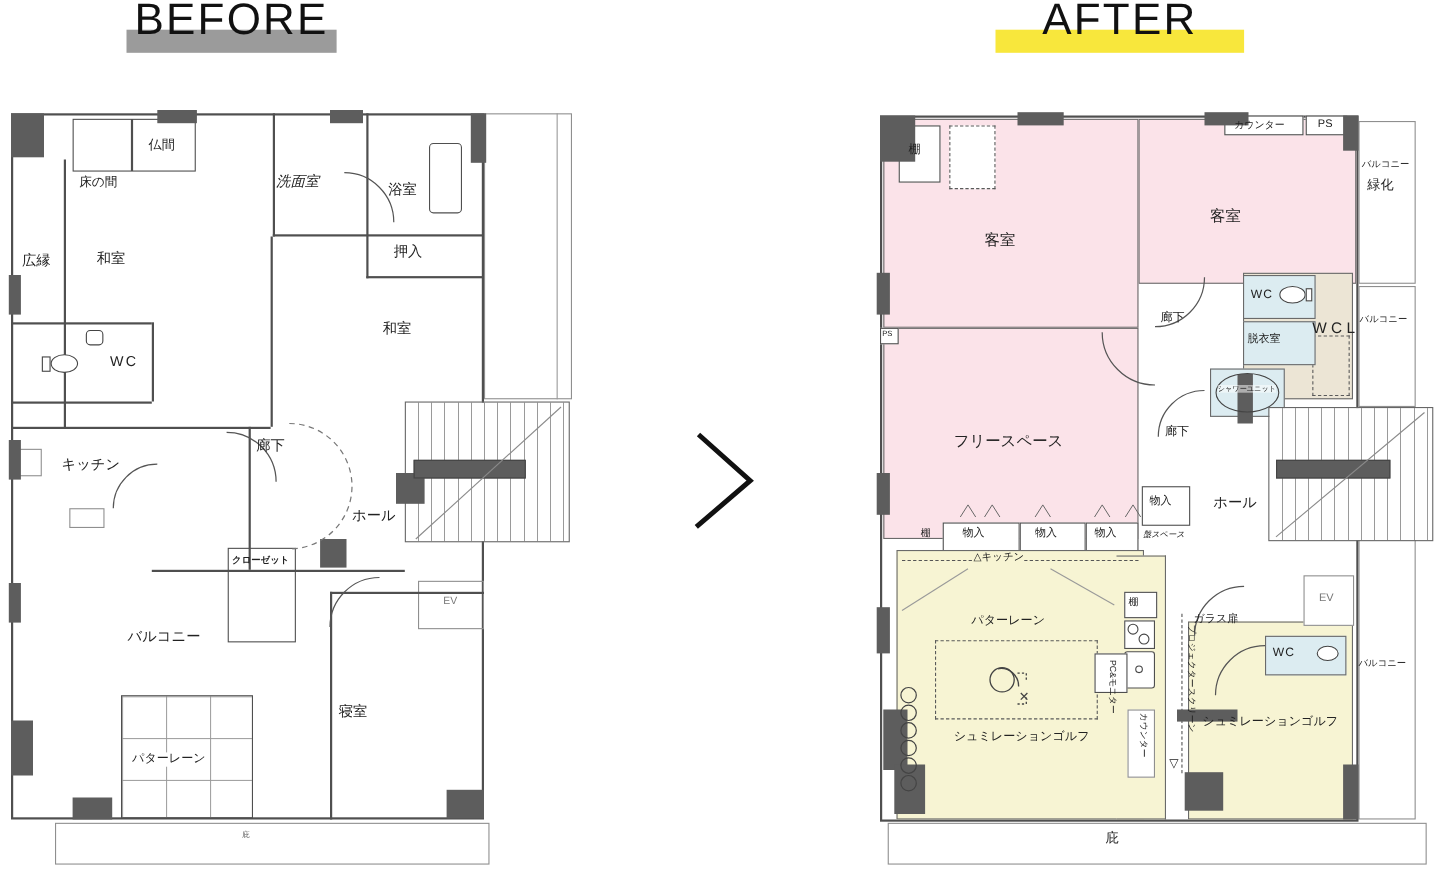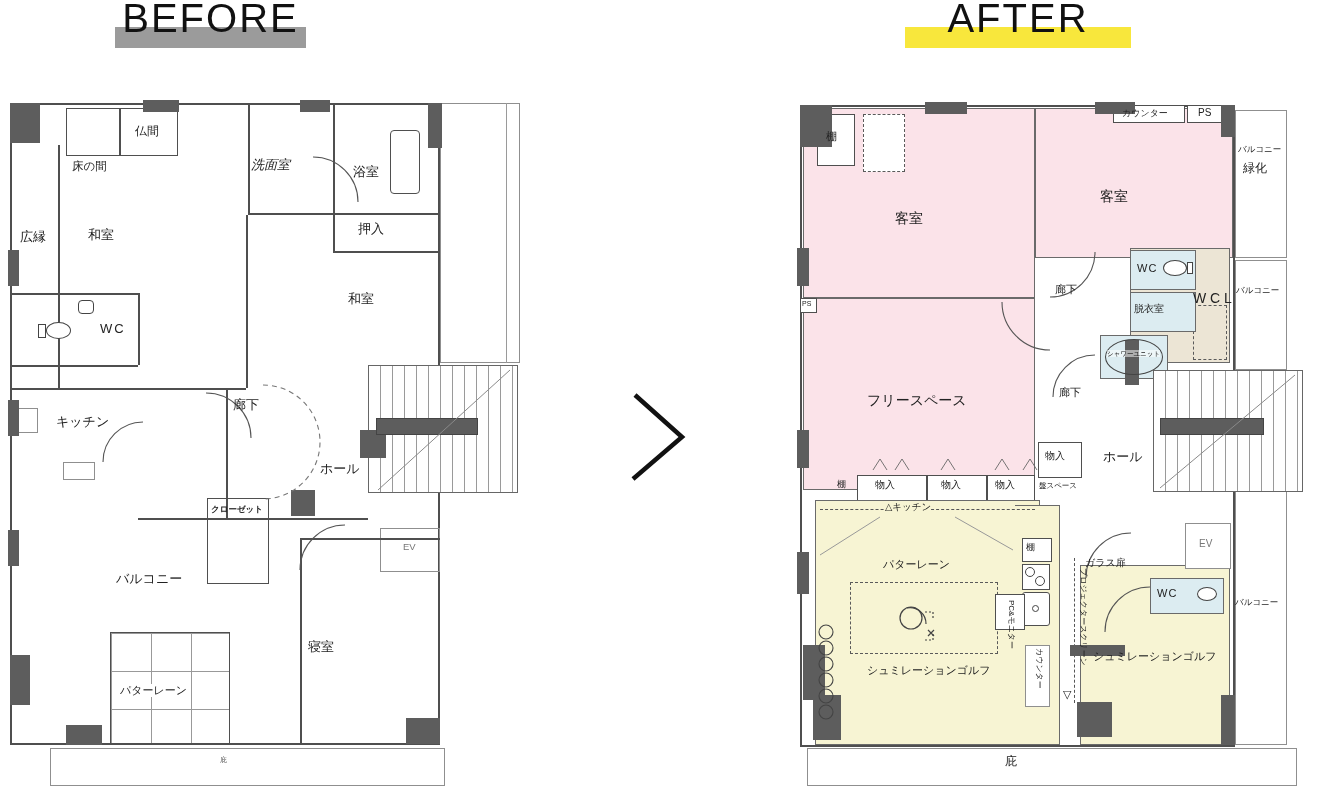--- a/index.html
+++ b/index.html
@@ -171,21 +171,21 @@
 
     <div class="rm" style="left:62px;top:375px;width:70px;height:26px;border-width:1px;background:#fff;"></div>
     <div class="lb" style="left:80px;top:379px;font-size:10px;">物入</div>
     <div class="rm" style="left:132px;top:375px;width:60px;height:26px;border-width:1px;background:#fff;"></div>
     <div class="lb" style="left:146px;top:379px;font-size:10px;">物入</div>
     <div class="rm" style="left:192px;top:375px;width:48px;height:26px;border-width:1px;background:#fff;"></div>
     <div class="lb" style="left:200px;top:379px;font-size:10px;">物入</div>
     <div class="lb" style="left:42px;top:379px;font-size:9px;">棚</div>
     <div class="rm" style="left:243px;top:342px;width:44px;height:36px;border-width:1px;background:#fff;"></div>
     <div class="lb" style="left:250px;top:350px;font-size:10px;">物入</div>
-    <div class="lb" style="left:244px;top:382px;font-size:7.5px;">盤スペース</div>
+    <div class="lb" style="left:244px;top:382px;font-size:7.5px;font-style:italic;">盤スペース</div>
 
     <div class="lb" style="left:308px;top:350px;">ホール</div>
 
     <div class="stairs" style="left:358px;top:270px;width:150px;height:122px;"></div>
     <div class="rail" style="left:365px;top:318px;width:104px;height:17px;"></div>
 
     <div class="zone" style="left:20px;top:400px;width:225px;height:245px;background:#f7f4d3;"></div>
     <div class="zone" style="left:220px;top:405px;width:45px;height:240px;background:#f7f4d3;border-left:none;"></div>
     <div class="zone" style="left:285px;top:465px;width:150px;height:180px;background:#f7f4d3;"></div>
     <div class="lb" style="left:298px;top:550px;font-size:11px;">シュミレーションゴルフ</div>

